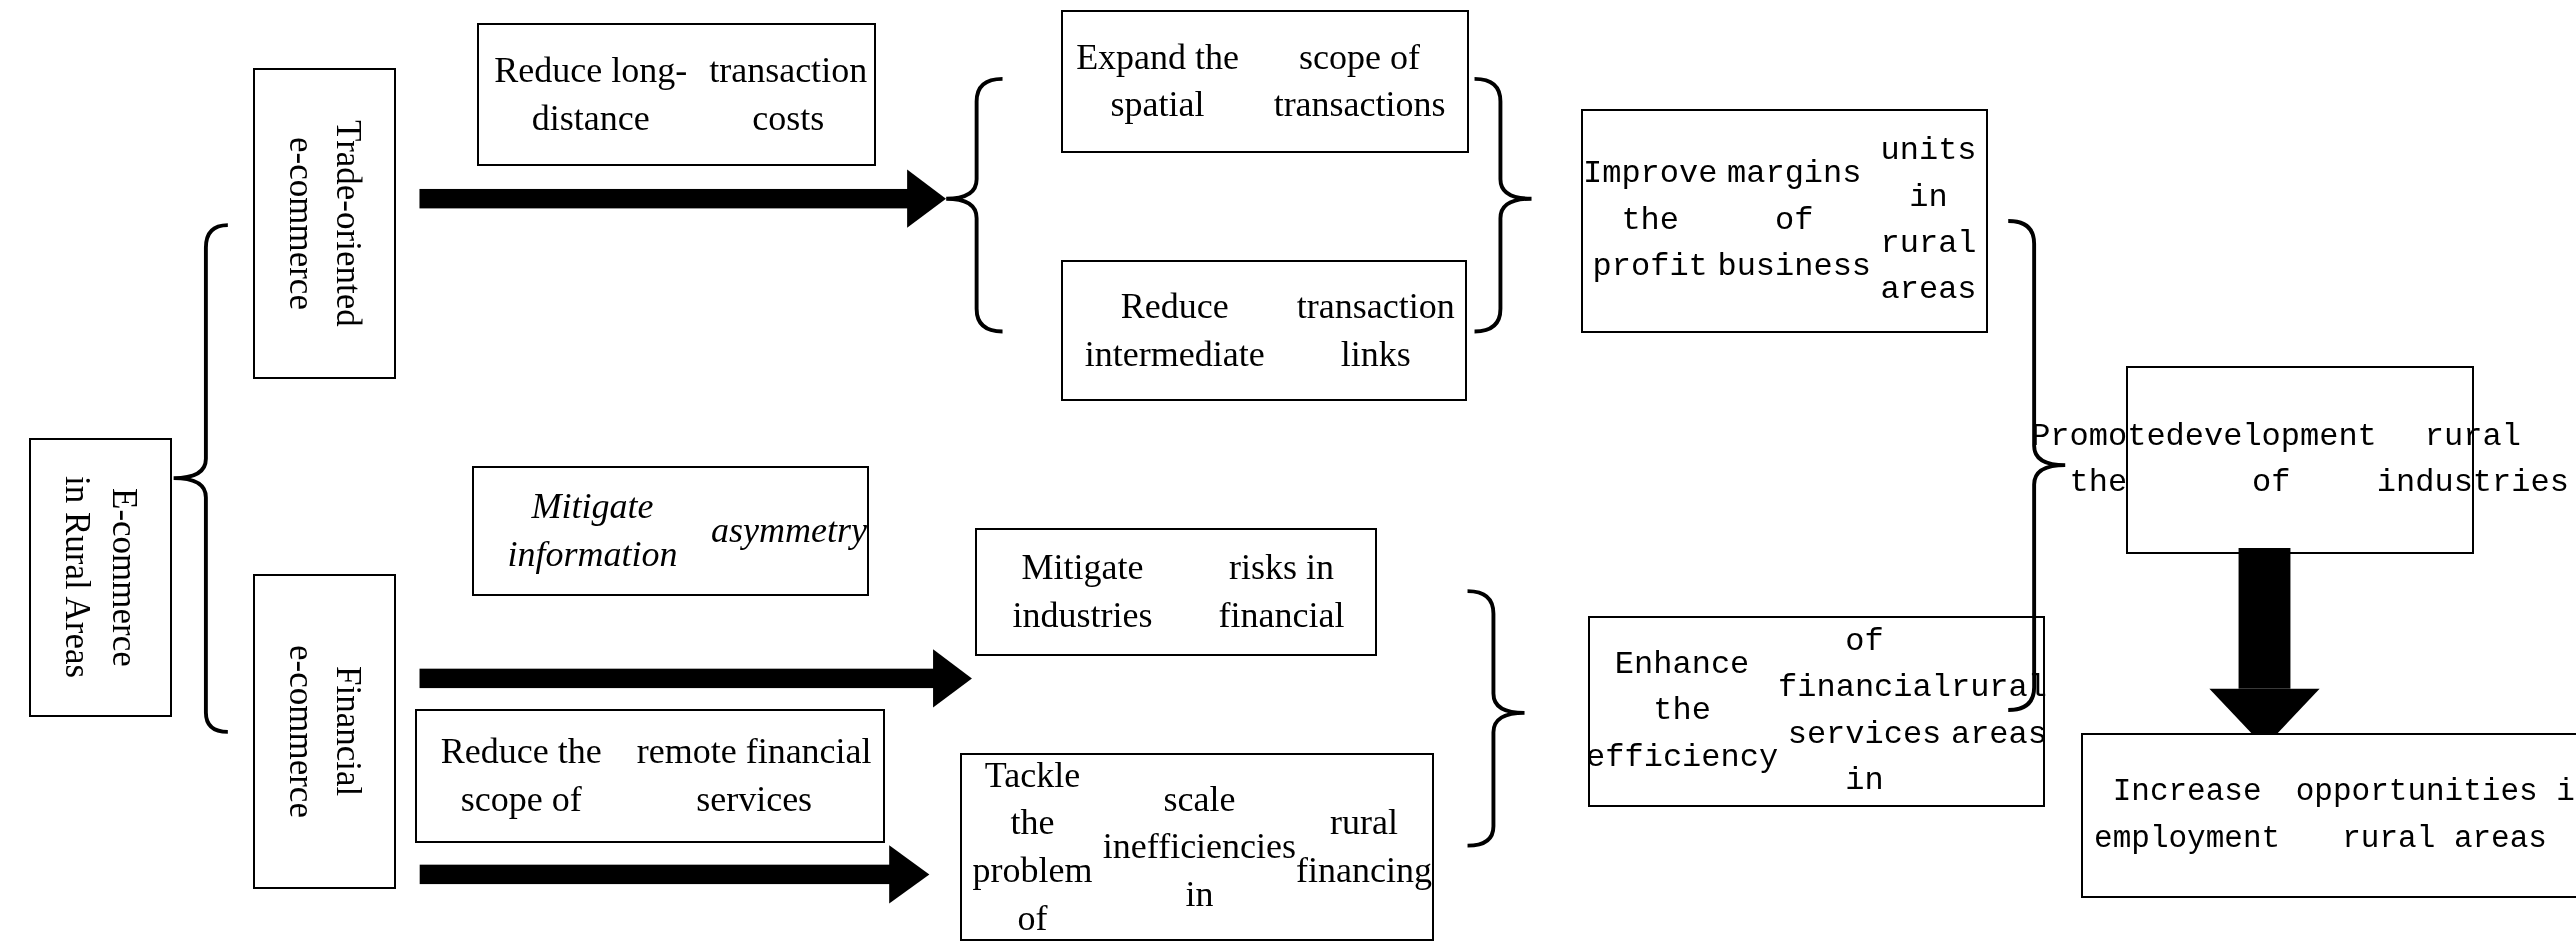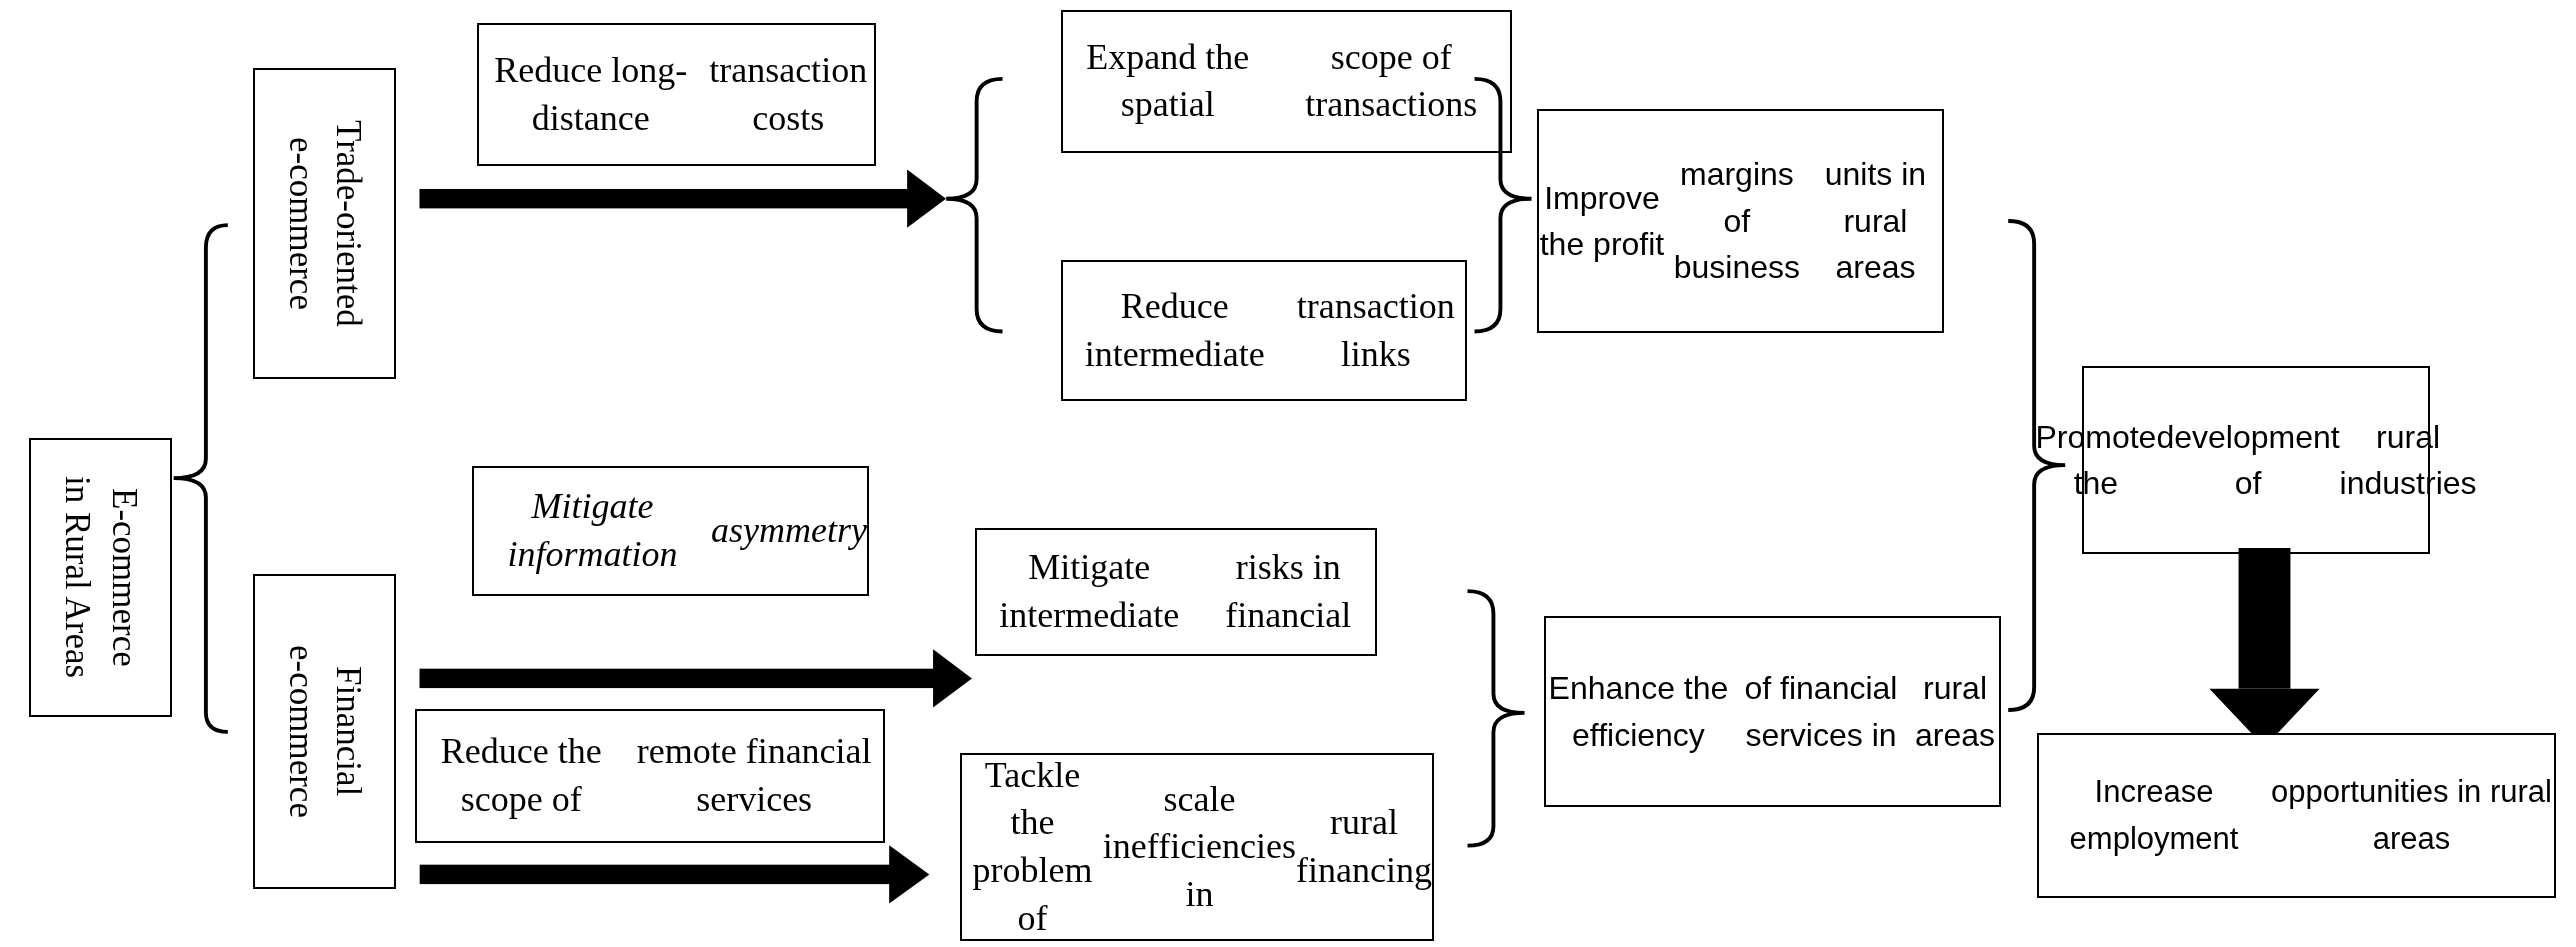--- a/index.html
+++ b/index.html
@@ -7,21 +7,21 @@
   .canvas {
     position:relative; width:2576px; height:948px; background:#ffffff;
     font-family:"Liberation Serif", serif; color:#000;
   }
   .box {
     position:absolute; box-sizing:border-box; border:2.6px solid #000; background:#fff;
     display:flex; flex-direction:row; justify-content:center; align-items:center;
     text-align:center; font-size:36px; line-height:1.32;
   }
   .wide {
-    font-family:Liberation Sans, sans-serif; font-size:32px; line-height:1.45;
+    font-family:Liberation Mono, monospace; font-size:32px; line-height:1.45;margin-left:44px;
   }
   .increase-box { font-size:31px; line-height:1.5; }
   .vbox { flex-direction:row; align-items:center; justify-content:center; }
   .vtext {
     writing-mode:vertical-rl; height:100%; text-align:center;
     font-size:35px; line-height:1.35;
   }
   .vtext > div { height:100%; }
   .shape { position:absolute; }
   svg { display:block; overflow:visible; }
@@ -71,21 +71,21 @@
       <polygon points="753,7 813,52 753,97"></polygon>
     </svg>
   </div>
 
   <div class="shape brace" style="left:941px; top:71px;">
     <svg width="68" height="269" viewBox="0 0 105 415">
       <path d="M95,12 Q55,12 55,47 L55,167 Q55,197 8,197 Q55,197 55,227 L55,367 Q55,402 95,402"></path>
     </svg>
   </div>
 
-  <div class="box" style="left:1061px; top:9.7px; width:451px; height:143px;">
+  <div class="box" style="left:1061px; top:9.7px; width:408px; height:143px;">
     <div>Expand the spatial</div>
     <div>scope of transactions</div>
   </div>
 
   <div class="box" style="left:1061px; top:260px; width:406px; height:141px;">
     <div>Reduce intermediate</div>
     <div>transaction links</div>
   </div>
 
   <div class="shape brace" style="left:1470px; top:71px;">
@@ -106,21 +106,21 @@
   </div>
 
   <div class="shape arrow" style="left:419px; top:646px;">
     <svg width="558" height="68" viewBox="0 0 860 105">
       <rect x="0" y="35" width="795" height="30"></rect>
       <polygon points="793,5 853,50 793,95"></polygon>
     </svg>
   </div>
 
   <div class="box" style="left:975px; top:528px; width:402px; height:128px;">
-    <div>Mitigate intermediate</div>
+    <div>Mitigate industries</div>
     <div>risks in financial</div>
   </div>
 
   <div class="box" style="left:415px; top:709px; width:470px; height:134px;">
     <div>Reduce the scope of</div>
     <div>remote financial services</div>
   </div>
 
   <div class="shape arrow" style="left:419px; top:842px;">
     <svg width="513" height="68" viewBox="0 0 790 105">

